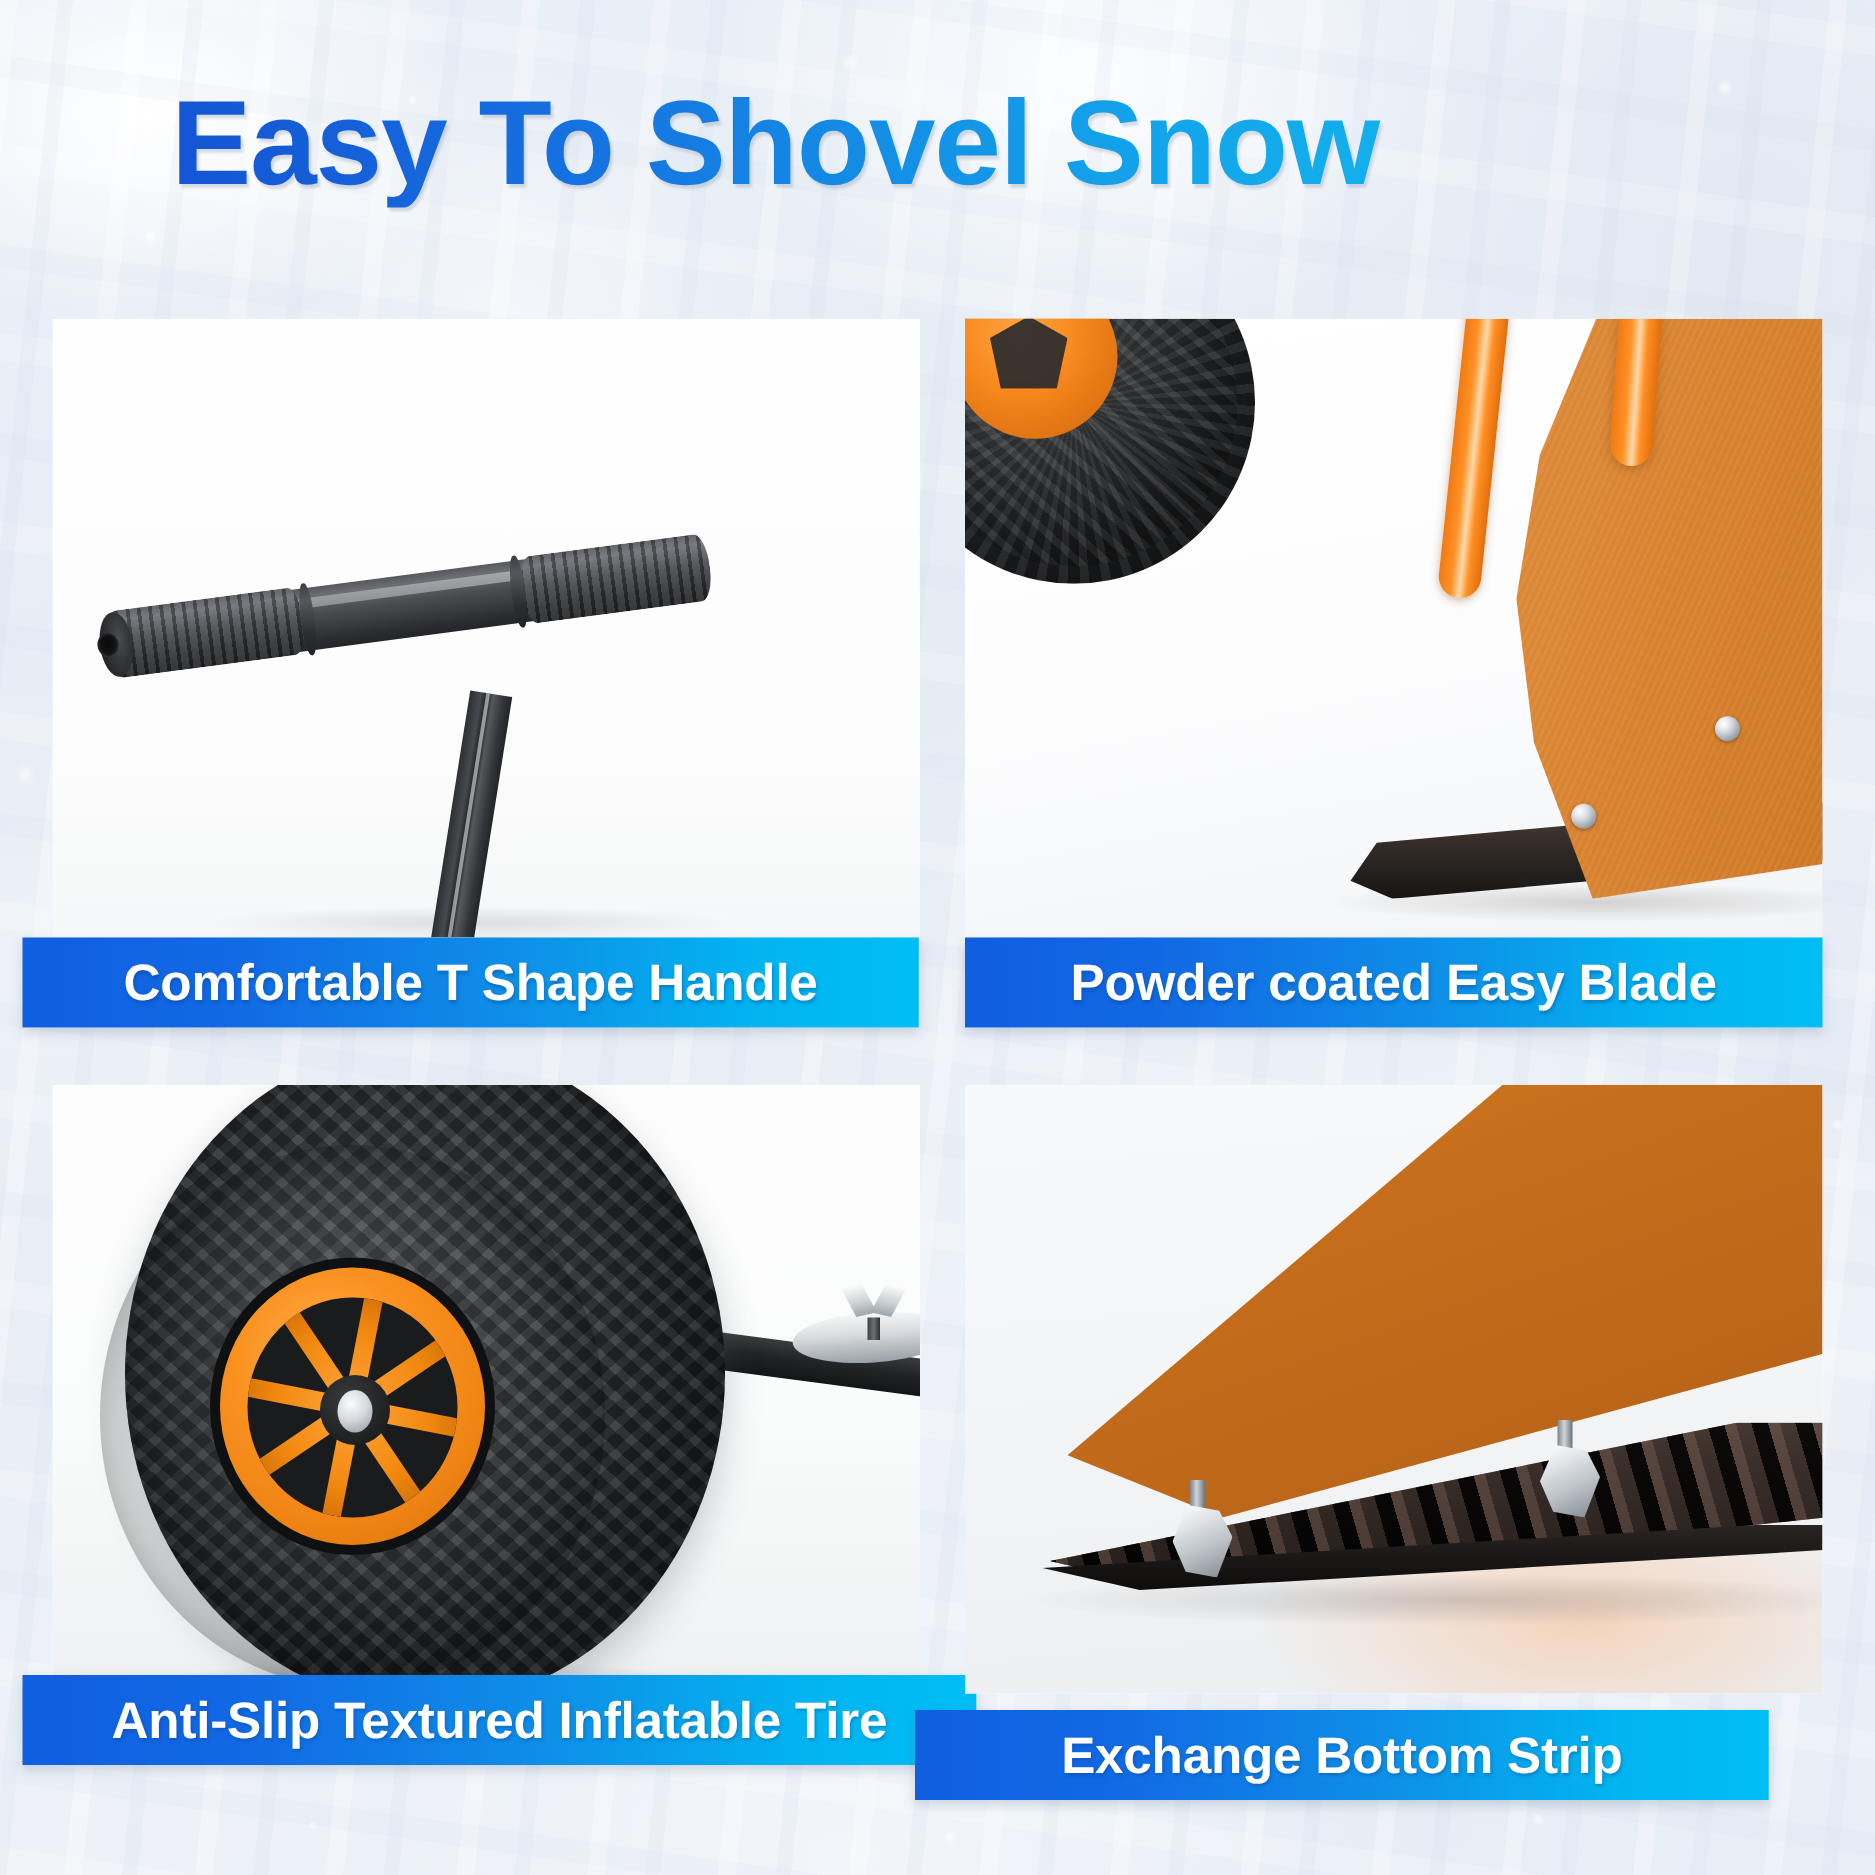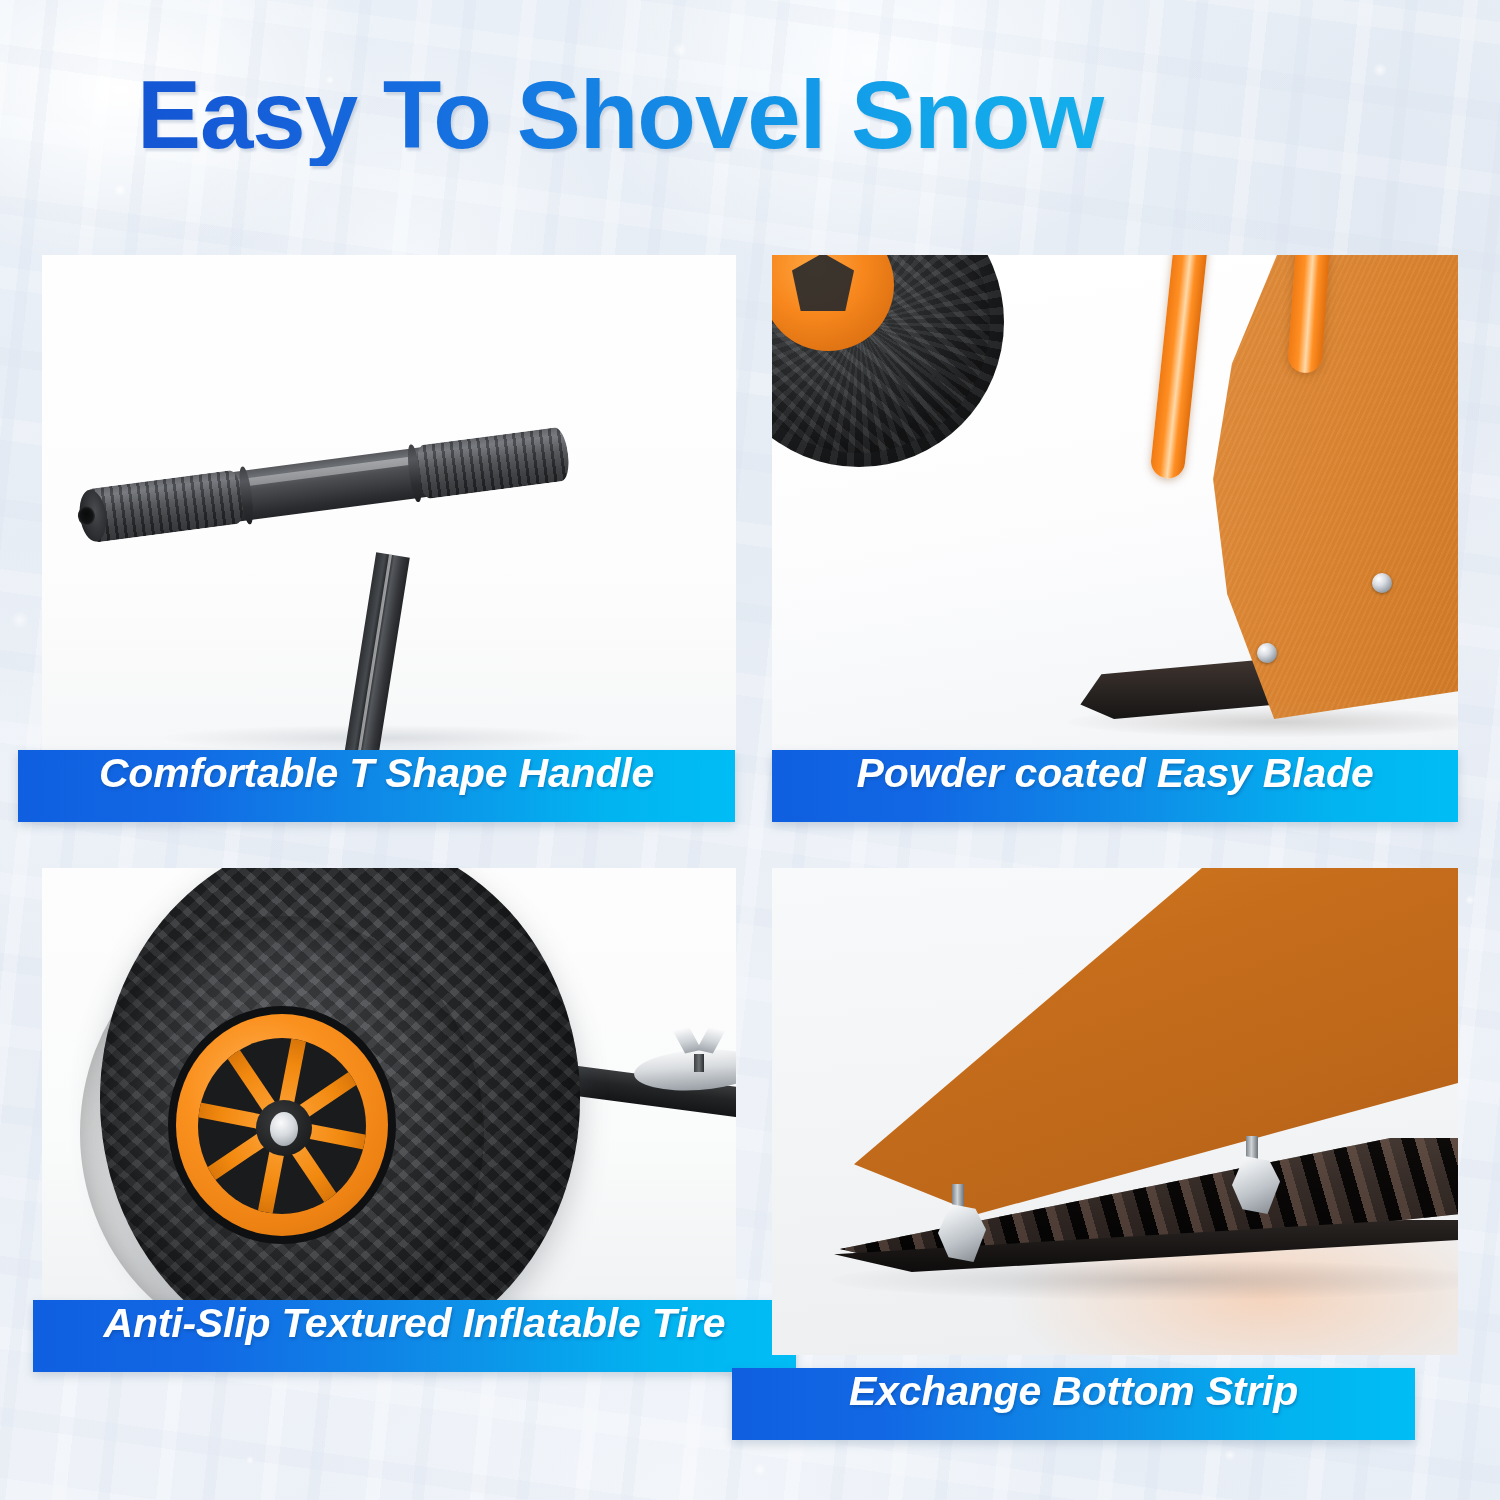--- a/index.html
+++ b/index.html
@@ -92,37 +92,37 @@
   #panel-1 { left: 42px;  top: 255px; width: 694px; height: 495px; }
   #panel-2 { left: 772px; top: 255px; width: 686px; height: 495px; }
   #panel-3 { left: 42px;  top: 868px; width: 694px; height: 487px; }
   #panel-4 { left: 772px; top: 868px; width: 686px; height: 487px; }
 
   
   .caption {
     position: absolute;
     height: 72px;
     display: flex;
+    align-items: center;
     background: linear-gradient(90deg, #0f5fe0 0%, #1268e4 22%, #0e8fe8 55%, #02b4f0 82%, #00bdf5 100%);
     box-shadow: 0 4px 9px rgba(90,115,145,.26);
-    font-style: italic;
   }
   .caption-text {
     width: 100%;
     text-align: center;
     color: #ffffff;
     font-size: 41px;
     font-weight: bold;
     letter-spacing: -0.2px;
     white-space: nowrap;
     text-shadow: 1px 2px 3px rgba(10,60,120,.35);
   }
   #caption-1 { left: 18px;  top: 750px;  width: 717px; }
   #caption-2 { left: 772px; top: 750px;  width: 686px; }
-  #caption-3 { left: 18px;  top: 1300px; width: 763px; margin-left: 15px; }
+  #caption-3 { left: 18px;  top: 1340px; width: 763px; }
   #caption-4 { left: 732px; top: 1368px; width: 683px; }
 
   
   #p1-bg {
     position: absolute; inset: 0;
     background: linear-gradient(180deg, #fefefe 0%, #fdfdfd 62%, #f6f7f8 100%);
   }
   .handle-bar {
     position: absolute;
     left: 48px; top: 236px;

